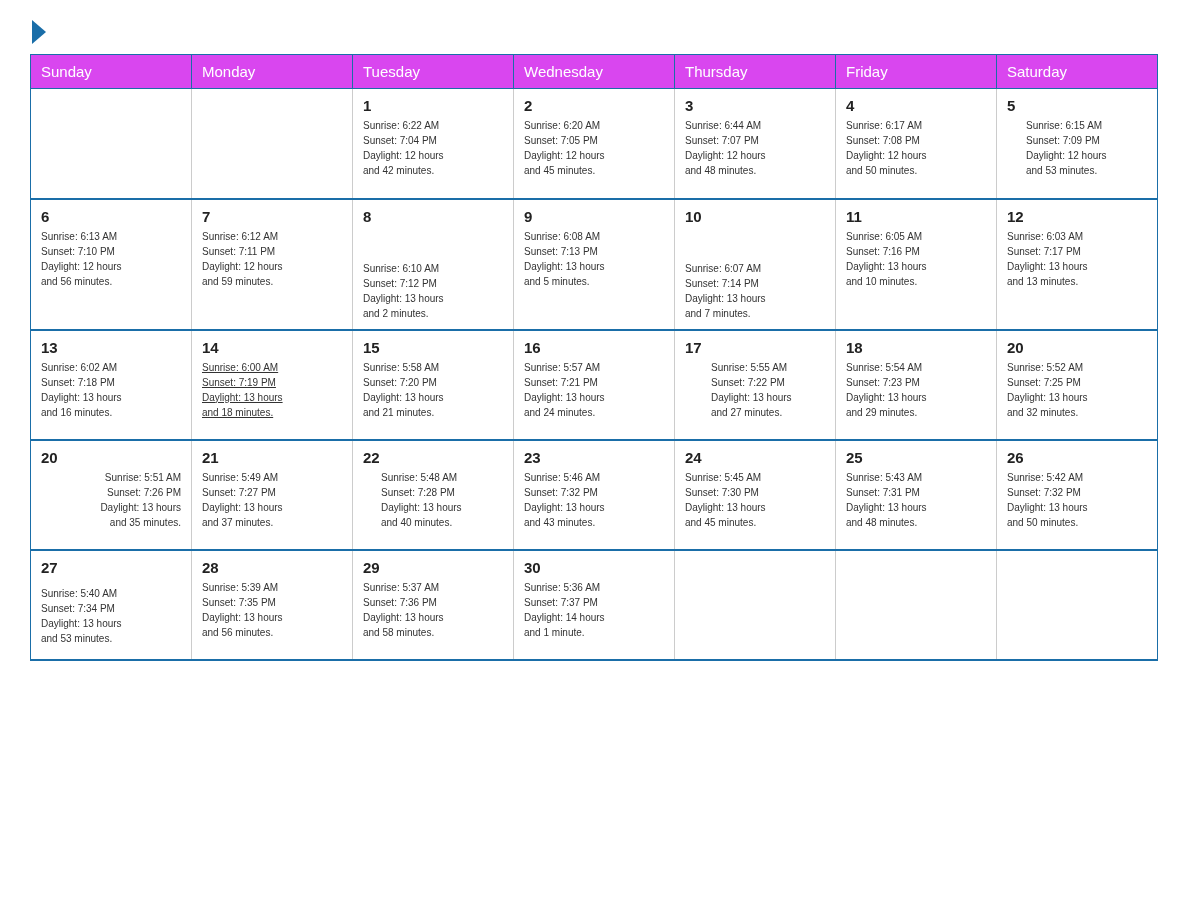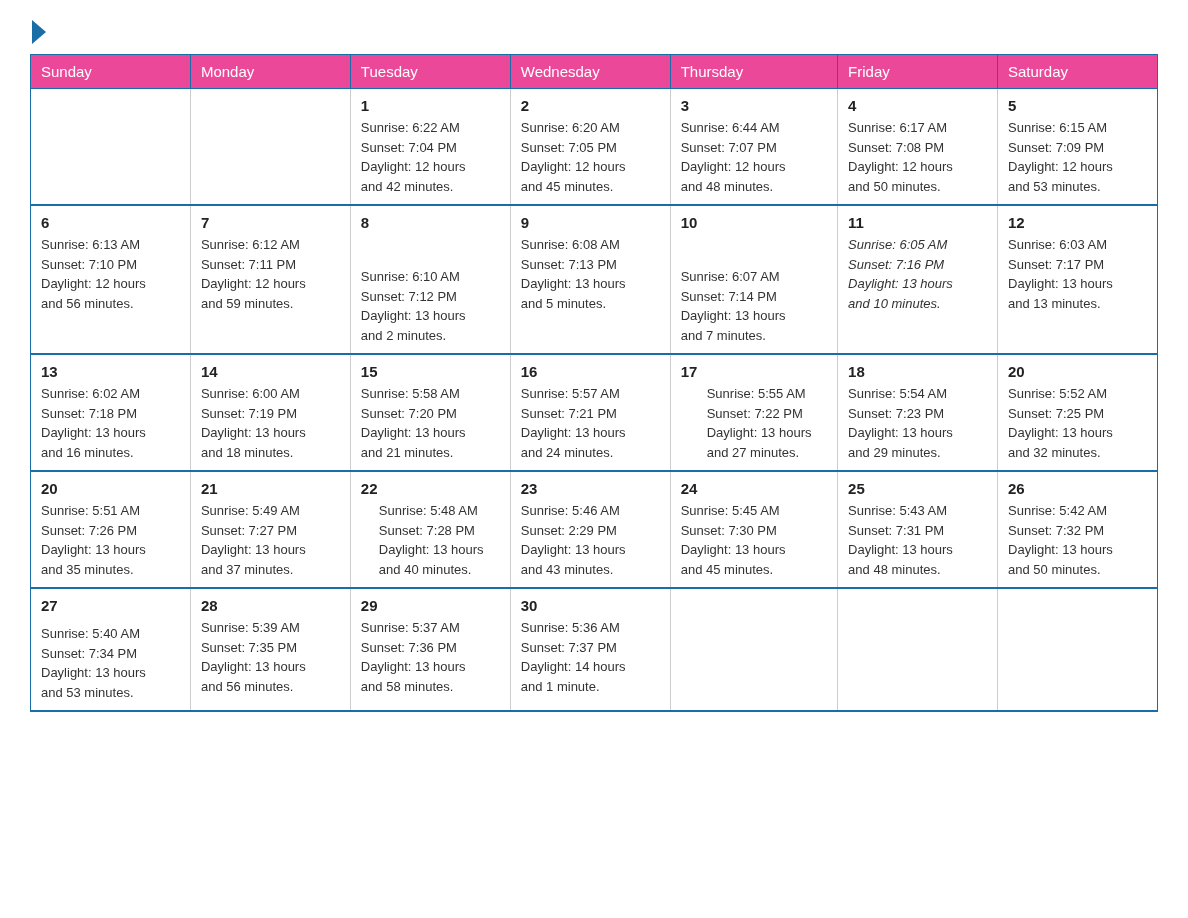--- a/index.html
+++ b/index.html
@@ -53,21 +53,21 @@
       font-size: 22px;
       color: #444;
       font-weight: normal;
     }
     table {
       width: 100%;
       border-collapse: collapse;
       margin-top: 8px;
     }
     thead tr {
-      background-color: #ec4899;
+      background-color: #d946ef;
     }
     thead th {
       color: #fff;
       padding: 8px 10px;
       text-align: left;
       font-size: 15px;
       font-weight: normal;
       border: 1px solid #1a6ea8;
     }
     tbody tr {
@@ -91,21 +91,21 @@
     }
     .day-number {
       font-size: 15px;
       font-weight: bold;
       color: #222;
       display: block;
       margin-bottom: 4px;
     }
     .day-info {
       color: #333;
-      font-size: 13px;
+      font-size: 10px;
       line-height: 1.5;
     }
     .empty-cell {
       background: #fff;
     }
   </style>
 </head>
 <body>
 
 <div class="header">
@@ -161,21 +161,21 @@
         </td>
         <td>
           <span class="day-number">4</span>
           <div class="day-info" style="white-space: pre-line;">Sunrise: 6:17 AM
 Sunset: 7:08 PM
 Daylight: 12 hours
 and 50 minutes.</div>
         </td>
         <td>
           <span class="day-number">5</span>
-          <div class="day-info" style="white-space: pre-line;">Sunrise: 6:15 AM
+          <div class="day-info" style="white-space: pre-line; margin-left: 19px;">Sunrise: 6:15 AM
 Sunset: 7:09 PM
 Daylight: 12 hours
 and 53 minutes.</div>
         </td>
       </tr>
       <tr>
         <td>
           <span class="day-number">6</span>
           <div class="day-info" style="white-space: pre-line;">Sunrise: 6:13 AM
 Sunset: 7:10 PM
@@ -205,21 +205,21 @@
         </td>
         <td>
           <span class="day-number">10</span>
           <div class="day-info" style="white-space: pre-line; margin-top: 36px;">Sunrise: 6:07 AM
 Sunset: 7:14 PM
 Daylight: 13 hours
 and 7 minutes.</div>
         </td>
         <td>
           <span class="day-number">11</span>
-          <div class="day-info" style="white-space: pre-line; font-style: italic;">Sunrise: 6:05 AM
+          <div class="day-info" style="white-space: pre-line;">Sunrise: 6:05 AM
 Sunset: 7:16 PM
 Daylight: 13 hours
 and 10 minutes.</div>
         </td>
         <td>
           <span class="day-number">12</span>
           <div class="day-info" style="white-space: pre-line;">Sunrise: 6:03 AM
 Sunset: 7:17 PM
 Daylight: 13 hours
 and 13 minutes.</div>
@@ -228,21 +228,21 @@
       <tr>
         <td>
           <span class="day-number">13</span>
           <div class="day-info" style="white-space: pre-line;">Sunrise: 6:02 AM
 Sunset: 7:18 PM
 Daylight: 13 hours
 and 16 minutes.</div>
         </td>
         <td>
           <span class="day-number">14</span>
-          <div class="day-info" style="white-space: pre-line;">Sunrise: 6:00 AM
+          <div class="day-info" style="white-space: pre-line; text-decoration: underline;">Sunrise: 6:00 AM
 Sunset: 7:19 PM
 Daylight: 13 hours
 and 18 minutes.</div>
         </td>
         <td>
           <span class="day-number">15</span>
           <div class="day-info" style="white-space: pre-line;">Sunrise: 5:58 AM
 Sunset: 7:20 PM
 Daylight: 13 hours
 and 21 minutes.</div>
@@ -272,21 +272,21 @@
           <span class="day-number">20</span>
           <div class="day-info" style="white-space: pre-line;">Sunrise: 5:52 AM
 Sunset: 7:25 PM
 Daylight: 13 hours
 and 32 minutes.</div>
         </td>
       </tr>
       <tr>
         <td>
           <span class="day-number">20</span>
-          <div class="day-info" style="white-space: pre-line;">Sunrise: 5:51 AM
+          <div class="day-info" style="white-space: pre-line; text-align: right;">Sunrise: 5:51 AM
 Sunset: 7:26 PM
 Daylight: 13 hours
 and 35 minutes.</div>
         </td>
         <td>
           <span class="day-number">21</span>
           <div class="day-info" style="white-space: pre-line;">Sunrise: 5:49 AM
 Sunset: 7:27 PM
 Daylight: 13 hours
 and 37 minutes.</div>
@@ -294,21 +294,21 @@
         <td>
           <span class="day-number">22</span>
           <div class="day-info" style="white-space: pre-line; margin-left: 18px;">Sunrise: 5:48 AM
 Sunset: 7:28 PM
 Daylight: 13 hours
 and 40 minutes.</div>
         </td>
         <td>
           <span class="day-number">23</span>
           <div class="day-info" style="white-space: pre-line;">Sunrise: 5:46 AM
-Sunset: 2:29 PM
+Sunset: 7:32 PM
 Daylight: 13 hours
 and 43 minutes.</div>
         </td>
         <td>
           <span class="day-number">24</span>
           <div class="day-info" style="white-space: pre-line;">Sunrise: 5:45 AM
 Sunset: 7:30 PM
 Daylight: 13 hours
 and 45 minutes.</div>
         </td>

